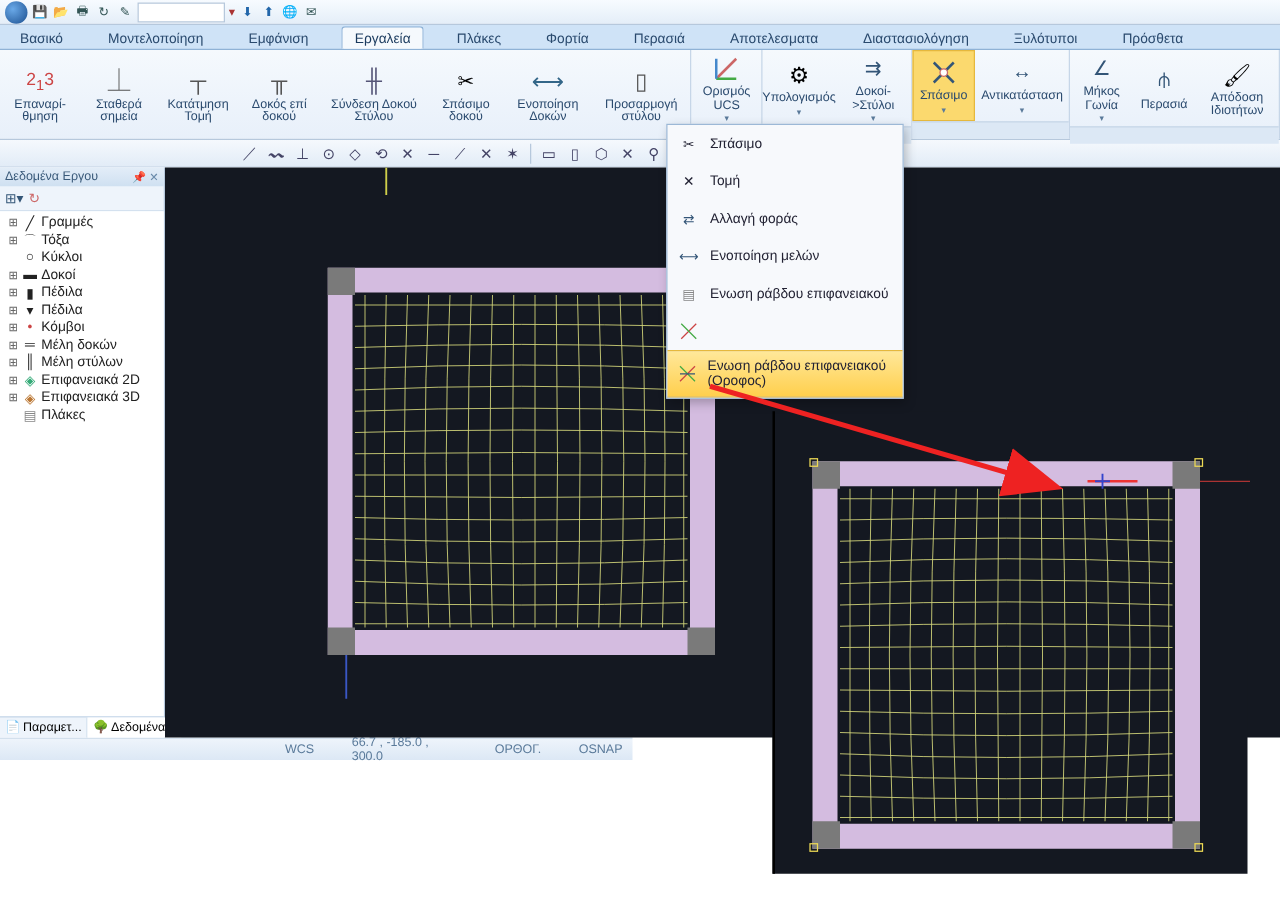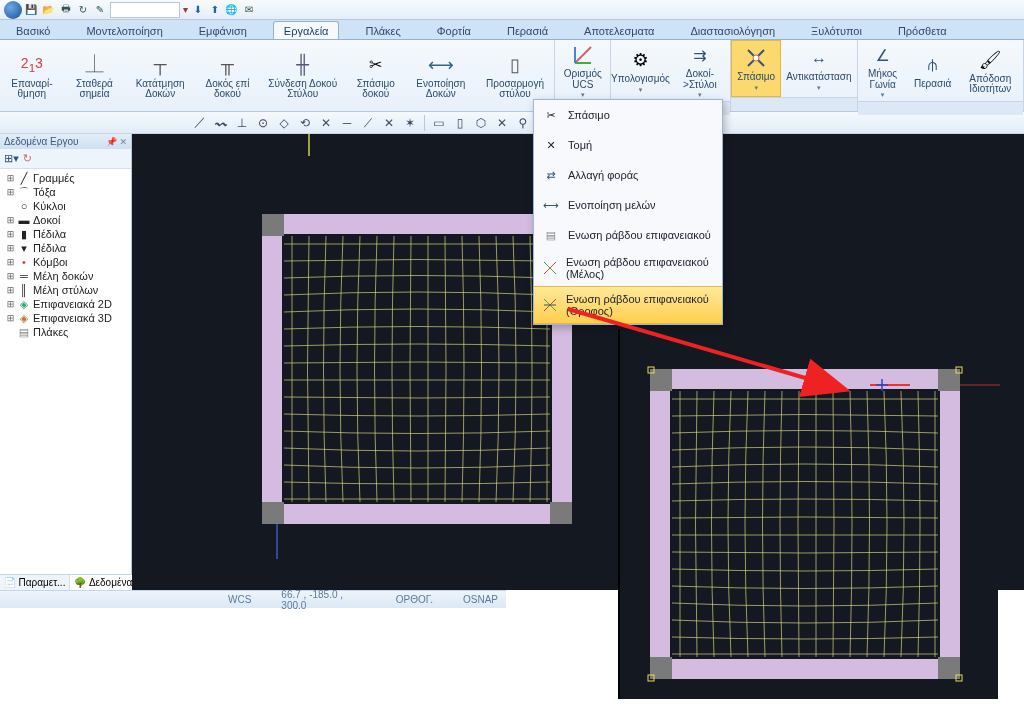--- a/index.html
+++ b/index.html
@@ -120,21 +120,21 @@
             <span style="color:#555;font-size:18px">⏊</span>
           </div>
           <div class="ritem-label">Σταθερά
 σημεία</div>
         </div>
       <div class="ritem">
           <div class="ritem-icon">
             <span style="color:#555;font-size:18px">┬</span>
           </div>
           <div class="ritem-label">Κατάτμηση
-Δοκών</div>
+Τομή</div>
         </div>
       <div class="ritem">
           <div class="ritem-icon">
             <span style="color:#555;font-size:18px">╥</span>
           </div>
           <div class="ritem-label">Δοκός επί
 δοκού</div>
         </div>
       <div class="ritem">
           <div class="ritem-icon">
@@ -450,21 +450,20 @@
       <span class="dd-icon" style="color:#888">▤</span>
       <span>Ενωση ράβδου επιφανειακού</span>
     </div>
   <div class="dd-item">
       <span class="dd-icon">
         <svg width="16" height="16">
           <line x1="2" y1="14" x2="14" y2="2" stroke="#c44"></line>
           <line x1="2" y1="2" x2="14" y2="14" stroke="#4a4"></line>
         </svg>
       </span>
-      <span>Ενωση ράβδου επιφανειακού (Μέλος)</span>
     </div>
   <div class="dd-item hl">
       <span class="dd-icon">
         <svg width="16" height="16">
           <line x1="2" y1="14" x2="14" y2="2" stroke="#c44"></line>
           <line x1="2" y1="2" x2="14" y2="14" stroke="#4a4"></line>
           <line x1="2" y1="8" x2="14" y2="8" stroke="#357"></line>
         </svg>
       </span>
       <span>Ενωση ράβδου επιφανειακού (Οροφος)</span>

